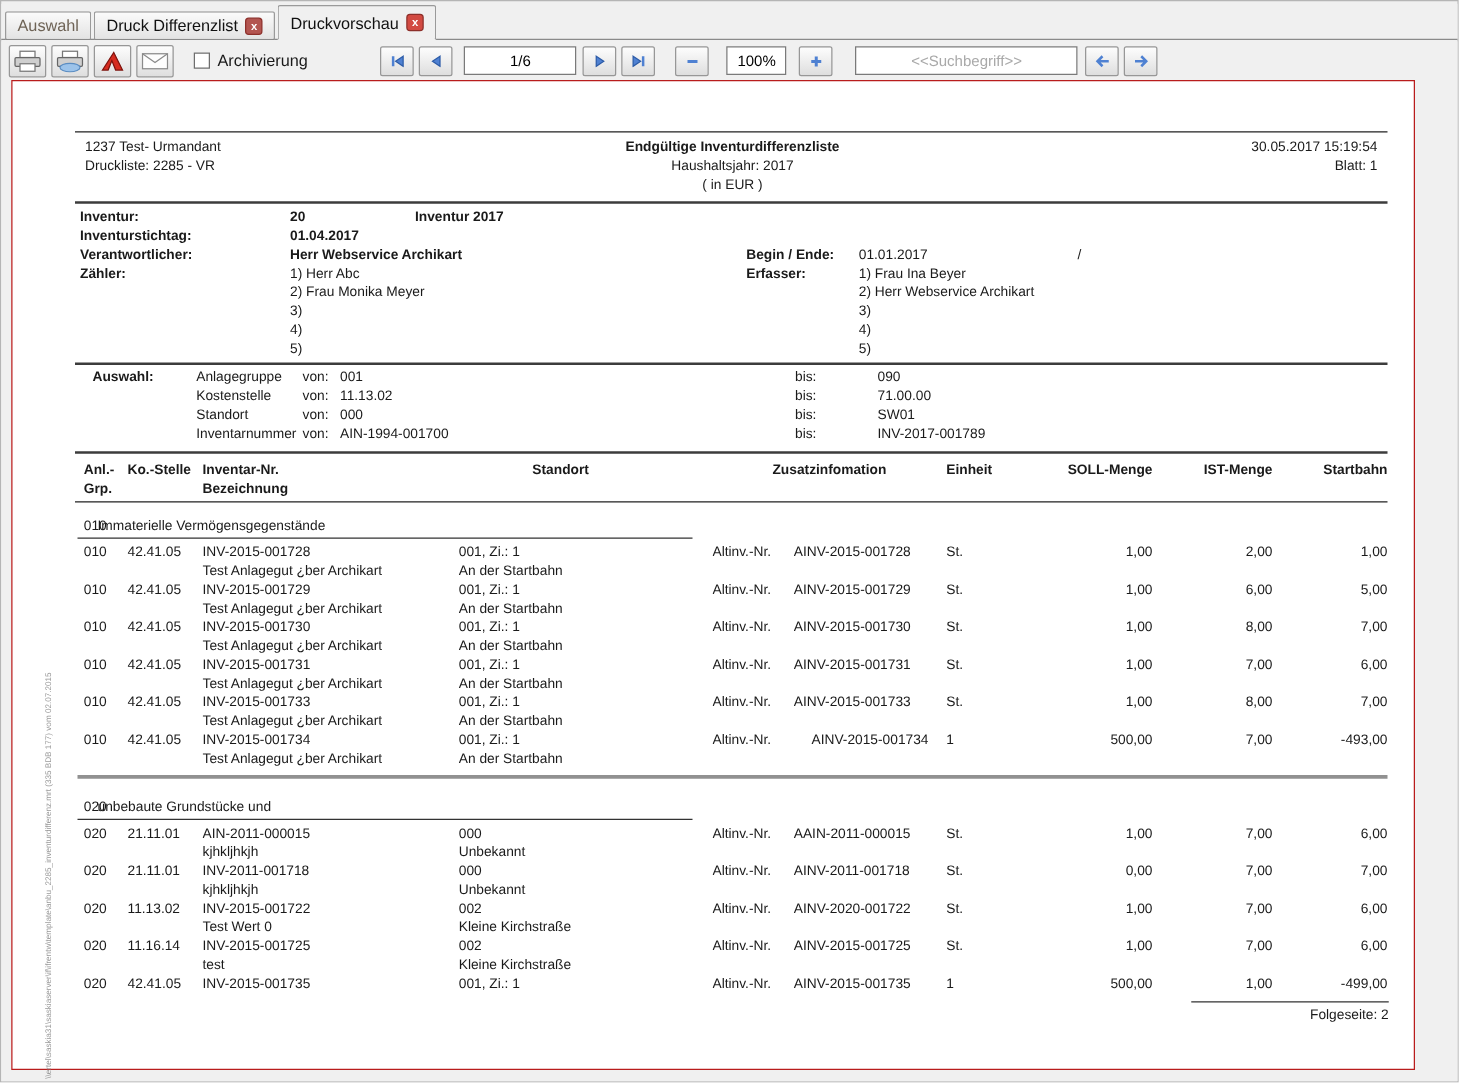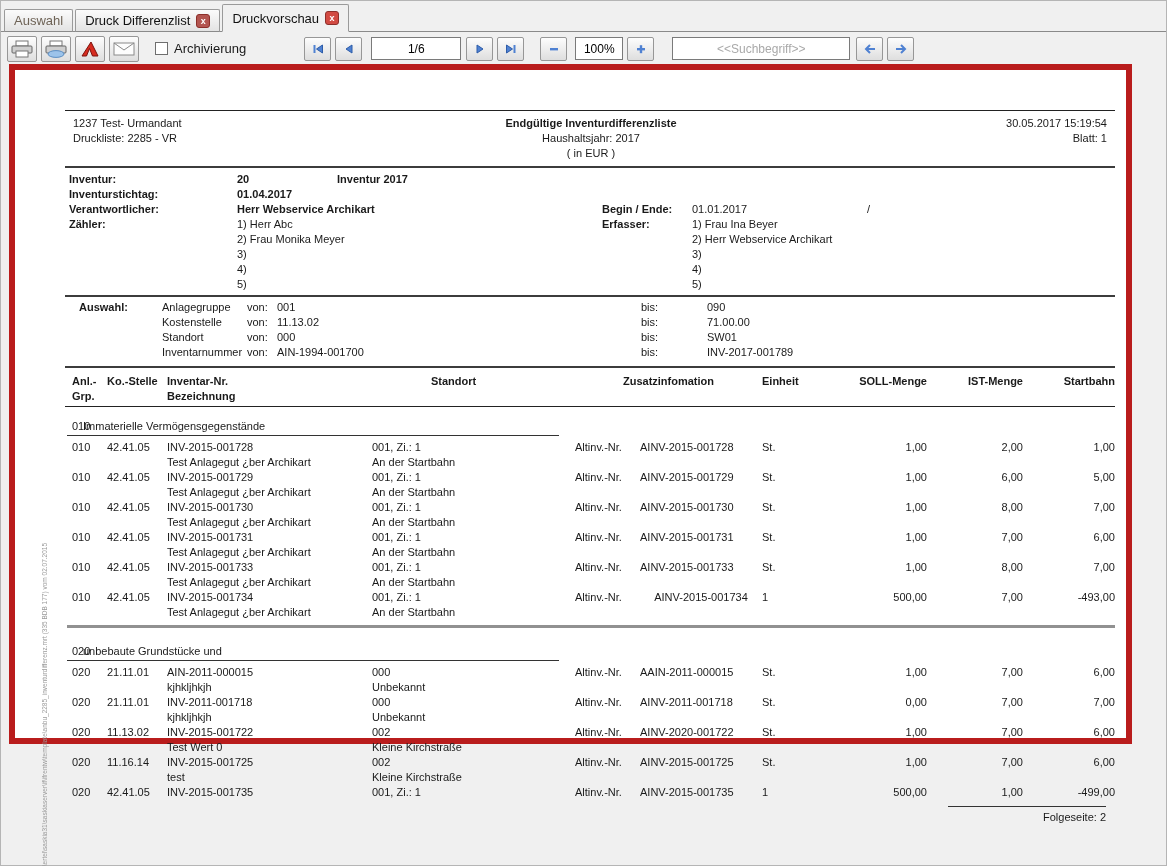--- a/index.html
+++ b/index.html
@@ -31,32 +31,32 @@
   
   .toolbar { position:absolute; top:32px; left:0; right:0; height:31px;
              display:flex; align-items:center; padding-left:6px; background:#f0f0f0; }
   .tbtn { width:30px; height:26px; margin-right:4px; border:1px solid #979797;
           border-radius:2px; background:linear-gradient(#fdfdfd,#dedede);
           display:flex; align-items:center; justify-content:center; }
   .navbtn { width:27px; height:24px; }
   .tfield { height:23px; border:1px solid #7a7a7a; background:#fff;
             text-align:center; font-size:12px; font-family:"Liberation Sans",sans-serif; }
   .pagefield { width:90px; margin:0 5px; }
-  .zoomfield { width:48px; margin:0 4px; }
+  .zoomfield { width:48px; margin:0 10px; }
   .searchfield { width:178px; margin:0 6px 0 14px; color:#333; }
   .searchfield::placeholder { color:#a9a9a9; }
   .cb { width:13px; height:13px; border:1px solid #6e6e6e; background:#fff;
         display:inline-block; margin:0 6px 0 12px; }
   .cblabel { font-size:13px; margin-right:58px; }
   .grp-gap { width:12px; }
 
   
   .preview { position:absolute; top:63px; left:0; right:0; bottom:0; background:#f0f0f0; }
-  .page { position:absolute; left:8px; top:0px; width:1123px; height:680px;
-          background:#fff; border:6px solid #b91c1c; font-size:11px; }
+  .page { position:absolute; left:8px; top:0px; width:1123px; height:792px;
+          background:#fff; border:1px solid #b91c1c; font-size:11px; }
 
   .rule  { position:absolute; left:50px; width:1050px; }
   .r1 { border-top:1px solid #222; }
   .r2 { border-top:2px solid #3c3c3c; }
   .rule-top    { top:40px; }
   .rule-inv    { top:96px; }
   .rule-ausw   { top:225px; }
   .rule-thead0 { top:296px; }
   .rule-thead1 { top:336px; }
 

